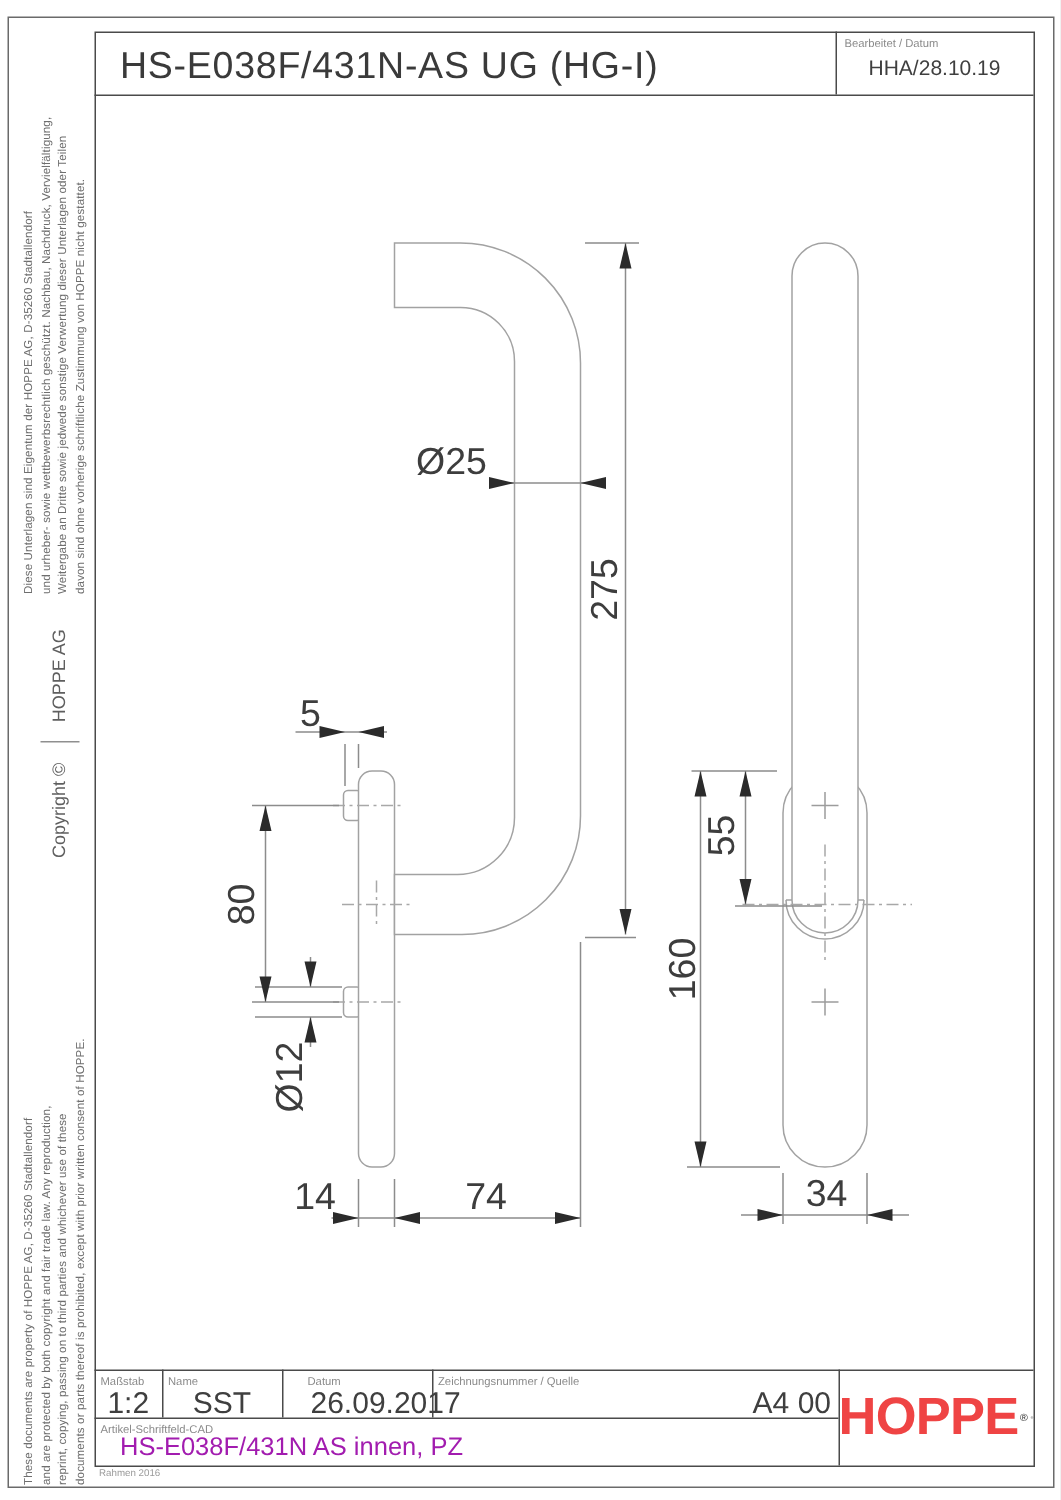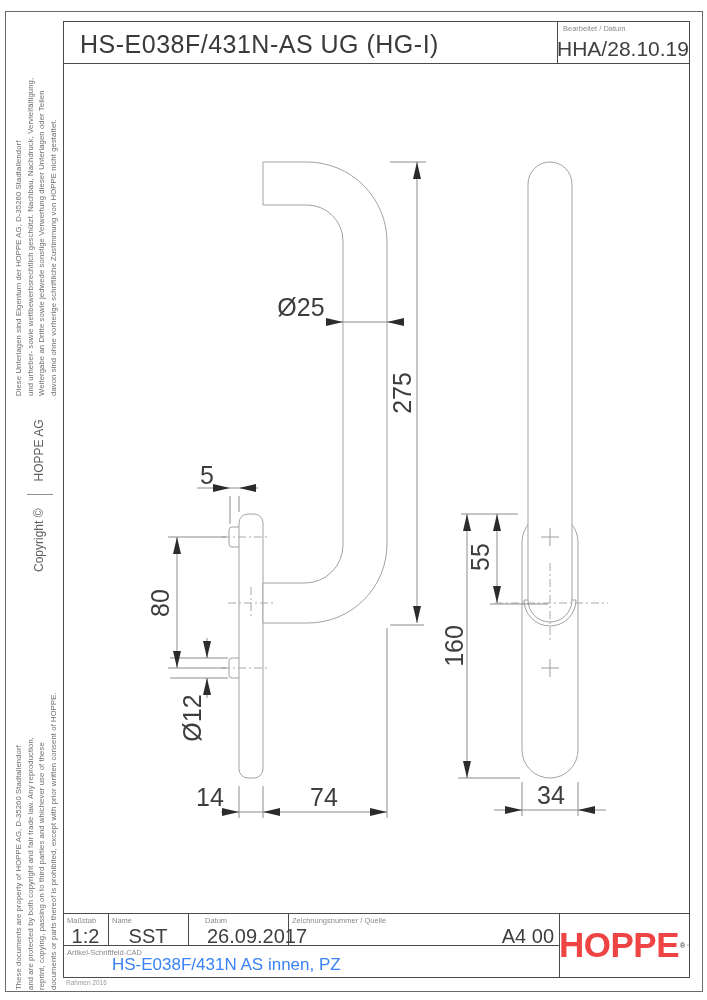--- a/index.html
+++ b/index.html
@@ -17,21 +17,21 @@
   .cell-value{font-size:16px;color:#3f3f3f;white-space:nowrap;}
   
   .rot{transform-origin:0 0;transform:rotate(-90deg);}
   .legal{font-size:7.7px;line-height:11.6px;color:#6e6e6e;white-space:nowrap;letter-spacing:.1px;}
   .copyright{font-size:12px;color:#5f5f5f;white-space:nowrap;line-height:26px;}
   .copyright .sep{display:inline-block;width:1px;height:26px;background:#8f8f8f;
                   vertical-align:middle;margin:0 13px;}
   
   .tb-label{position:absolute;font-size:7.5px;color:#8a8a8a;white-space:nowrap;}
   .tb-value{position:absolute;font-size:20px;color:#3f3f3f;white-space:nowrap;}
-  .article-value{position:absolute;font-size:17px;color:#3b82f6;white-space:nowrap;margin-left:32px;}
+  .article-value{position:absolute;font-size:17px;color:#a21caf;white-space:nowrap;}
   .frame-note{left:66px;top:979px;font-size:6.5px;color:#9a9a9a;}
   
   .logo-box{left:559px;top:913px;width:130px;height:64px;display:flex;align-items:center;justify-content:center;}
   .logo-word{font-size:35px;font-weight:bold;color:#ef4444;letter-spacing:-.5px;}
   .logo-reg{font-size:7px;color:#1d1d1d;vertical-align:14px;margin:0 2px 0 1px;}
   svg text{font-family:"Liberation Sans",sans-serif;}
 </style>
 </head>
 <body>
 
@@ -55,21 +55,21 @@
     <div>documents or parts thereof is prohibited, except with prior written consent of HOPPE.</div>
   </div>
 
   <div class="abs outer-frame"></div>
   <div class="abs content-frame"></div>
 
   <div class="hline" style="left:63px;top:63px;width:626px;"></div>
   <div class="vline" style="left:557px;top:21px;height:42px;"></div>
   <div class="abs title-text" style="left:80px;top:30px;">HS-E038F/431N-AS UG (HG-I)</div>
   <div class="abs small-label" style="left:563px;top:24px;">Bearbeitet  / Datum</div>
-  <div class="abs cell-value" style="left:557px;top:37px;width:132px;text-align:center;font-size:21px;">HHA/28.10.19</div>
+  <div class="abs cell-value" style="left:557px;top:37px;width:132px;text-align:center;font-size:14px;">HHA/28.10.19</div>
 
   <div class="hline" style="left:63px;top:913px;width:626px;"></div>
   <div class="hline" style="left:63px;top:945px;width:496px;"></div>
   <div class="vline" style="left:108px;top:913px;height:32px;"></div>
   <div class="vline" style="left:188px;top:913px;height:32px;"></div>
   <div class="vline" style="left:288px;top:913px;height:32px;"></div>
   <div class="vline" style="left:559px;top:913px;height:64px;"></div>
 
   <div class="tb-label" style="left:67px;top:916px;">Maßstab</div>
   <div class="tb-value" style="left:63px;top:925px;width:45px;text-align:center;">1:2</div>

